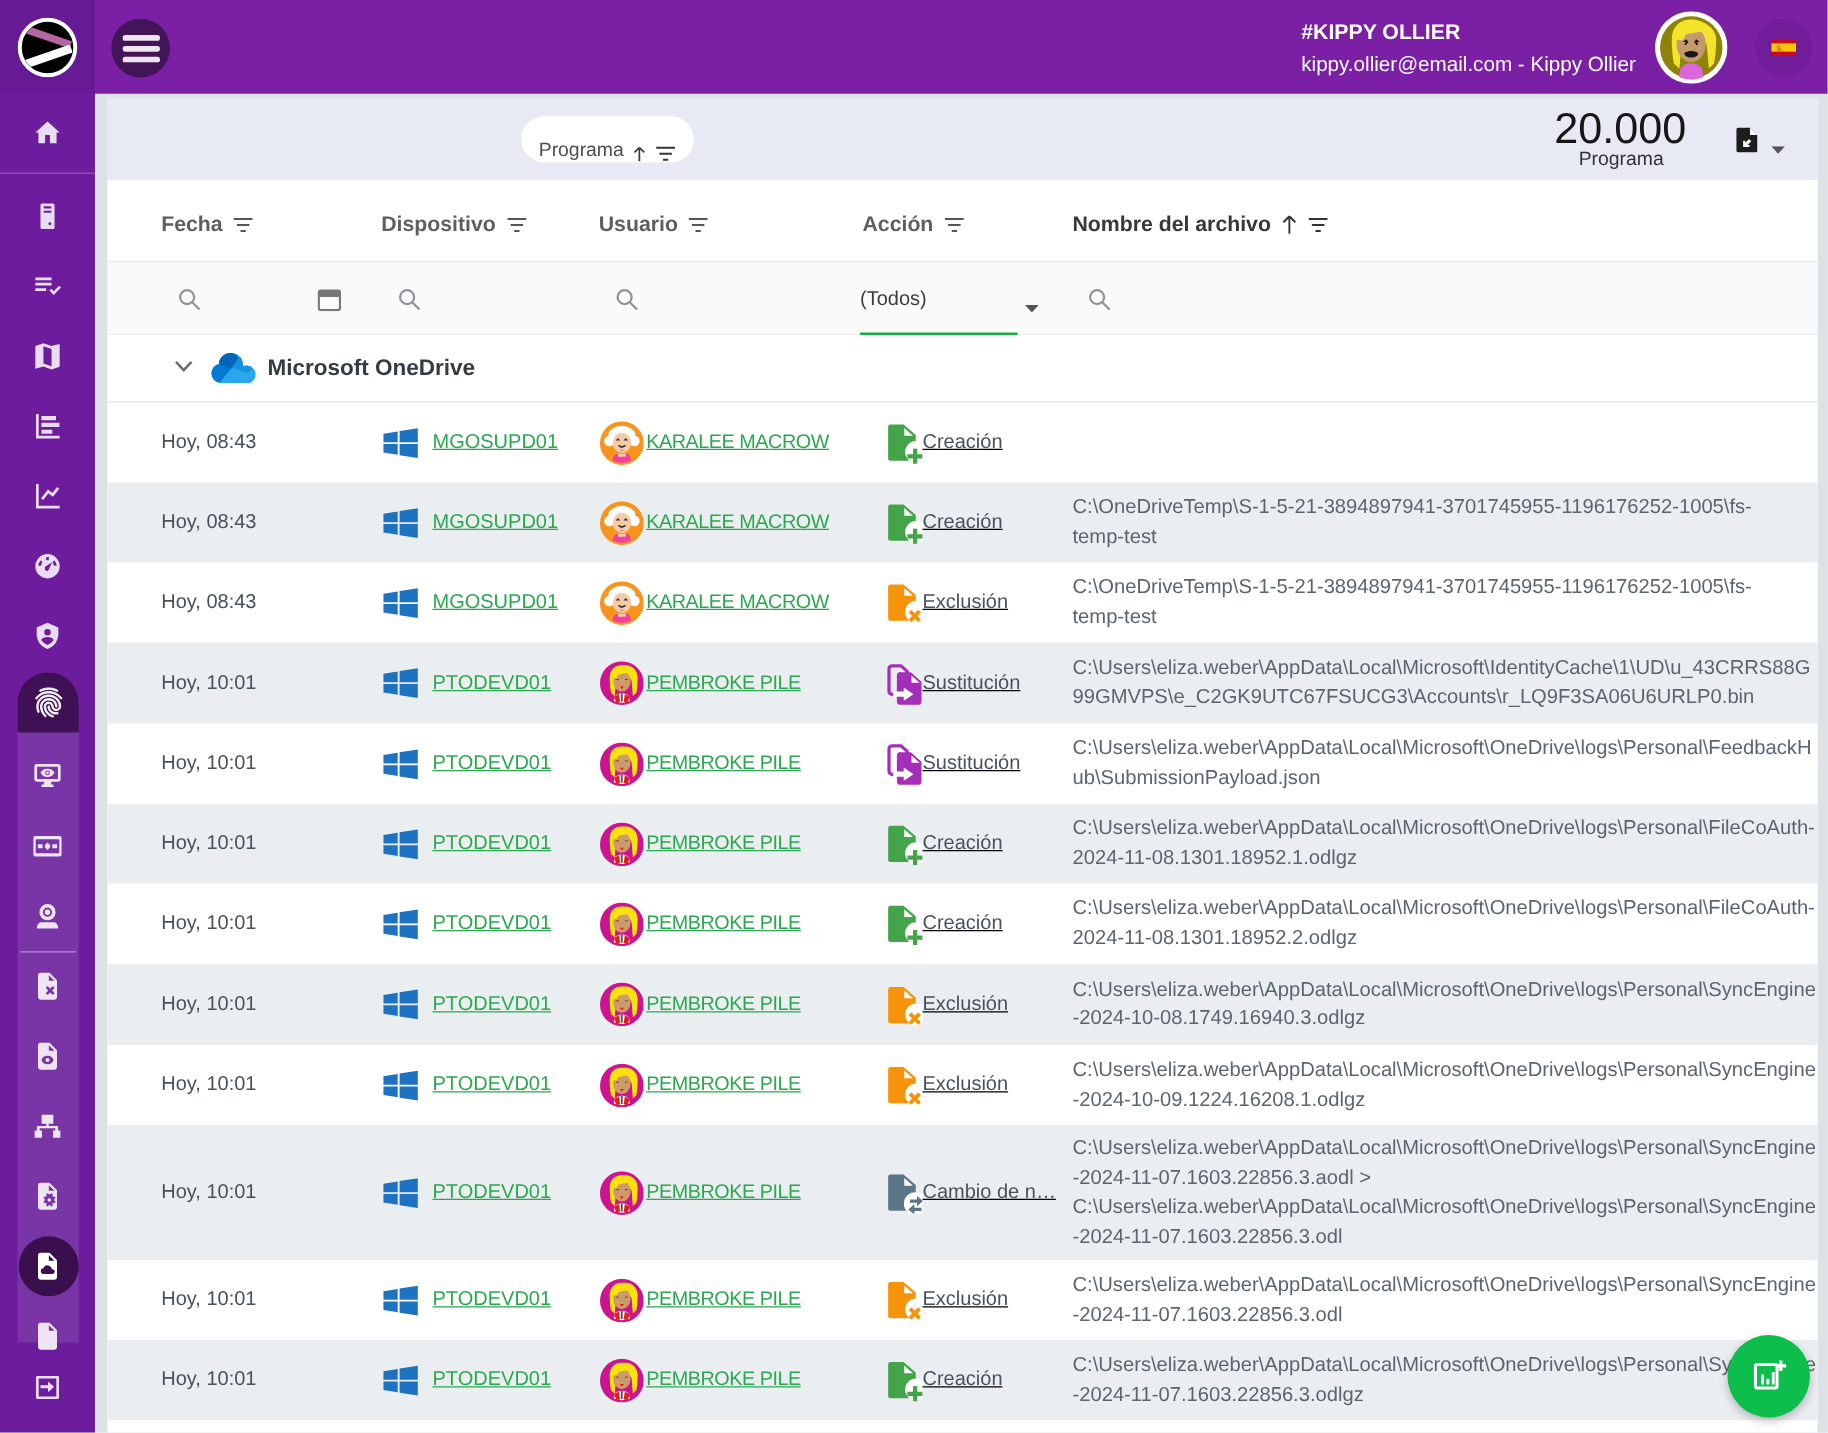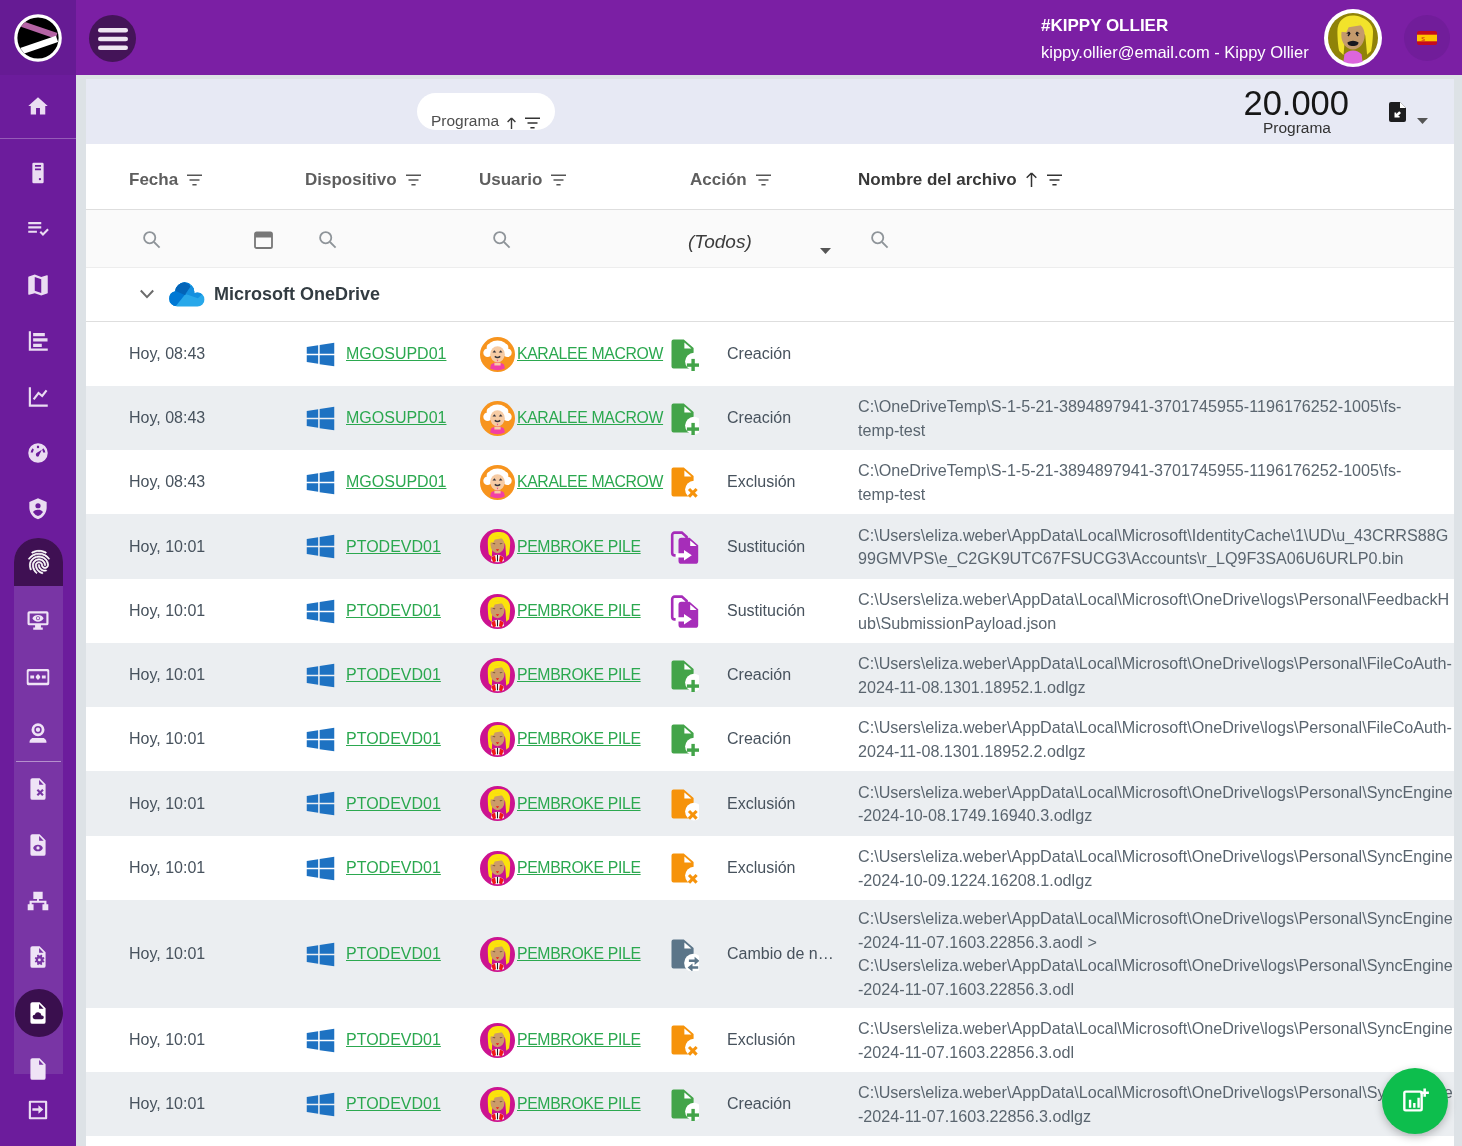--- a/index.html
+++ b/index.html
@@ -25,34 +25,34 @@
 .chip { position:absolute; left:331px; top:14px; width:138px; height:37px; background:#ffffff; border-radius:18.5px; display:flex; align-items:flex-end; justify-content:center; gap:7px; }
 .chip span { font-size:15.5px; color:#4E4E4E; }
 .nrec { position:absolute; right:105px; top:5px; font-size:34.5px; color:#161616; text-align:right; }
 .nrecl { position:absolute; right:123px; top:40px; font-size:15.5px; color:#333; }
 .expic { position:absolute; left:1303px; top:23px; }
 .expcaret { position:absolute; left:1331px; top:31px; }
 .colhead { position:absolute; left:0; top:65px; width:1368px; height:66px; background:#fff; border-bottom:1px solid #DEDEDE; }
 .ch { position:absolute; top:26px; font-size:17px; font-weight:bold; color:#5E5E5E; display:flex; align-items:center; gap:8px; }
 .filtrow { position:absolute; left:0; top:131px; width:1368px; height:58px; background:#FAFAFA; border-bottom:1px solid #EDEDED; }
 .fitem { position:absolute; top:20px; }
-.todos { position:absolute; left:602px; top:21px; width:126px; font-size:19px; color:#3C3C3C; border-bottom:2.5px solid #16AF4B; padding-bottom:17px;font-style:italic; }
+.todos { position:absolute; left:602px; top:21px; width:126px; font-size:16px; color:#3C3C3C; border-bottom:2.5px solid #16AF4B; padding-bottom:17px; }
 .todos .crt { position:absolute; left:132px; top:6px; }
 .grprow { position:absolute; left:0; top:189px; width:1368px; height:54px; background:#fff; border-bottom:1px solid #DEDEDE; display:flex; align-items:center;padding-left:40px; }
 .grprow .chev { margin-left:13px; }
 .grprow .od { margin-left:11px; margin-top:3px; }
 .grprow b { margin-left:8px; font-size:18px; color:#333C42; }
 .tbody { position:absolute; left:0; top:-79px; width:1368px; }
 .row { position:absolute; left:0; width:1368px; background:#fff; }
 .row.stripe { background:#EBEEF1; }
 .cell { position:absolute; top:0; height:100%; display:flex; align-items:center; }
 .c1 { left:43px; font-size:16px; color:#47525D; }
 .c2 { left:218px; gap:9px; }
 .c3 { left:394px; gap:2px; }
-.c4 { left:584px; gap:28px; }
+.c4 { left:623px; gap:0;text-decoration:underline; }
 .acttxt { font-size:16px; color:#47525D; }
 .c5 { left:772px; font-size:16.15px; color:#5A656F; line-height:23.5px; display:block; top:50%; transform:translateY(-50%); height:auto; }
 .lnk { font-size:16px; color:#2BA84F; text-decoration:underline; }
 .lnk.u { font-size:15.8px; letter-spacing:-0.35px; }
 .fab { position:absolute; left:1382px; top:1068px; width:66px; height:66px; border-radius:50%; background:#0DBE4D; display:flex; align-items:center; justify-content:center; box-shadow:0 3px 8px rgba(0,0,0,.25); }
 </style></head>
 <body>
 <div class="topbar"></div>
 <div class="hamb">
     <svg width="30" height="22" viewBox="0 0 30 22">

